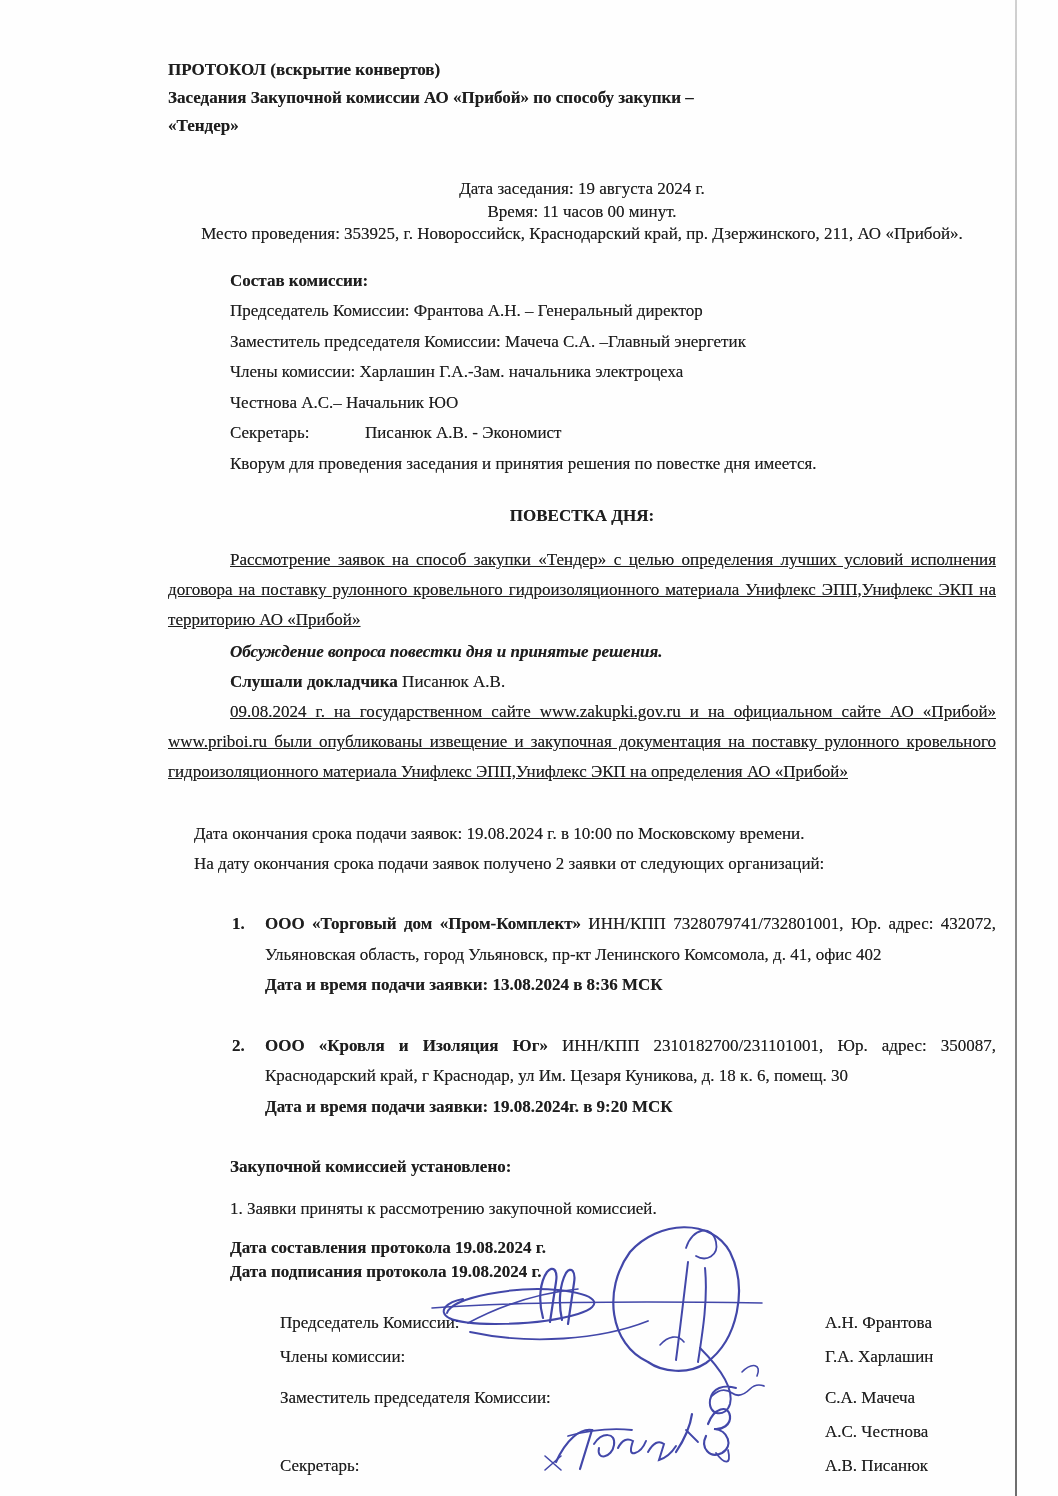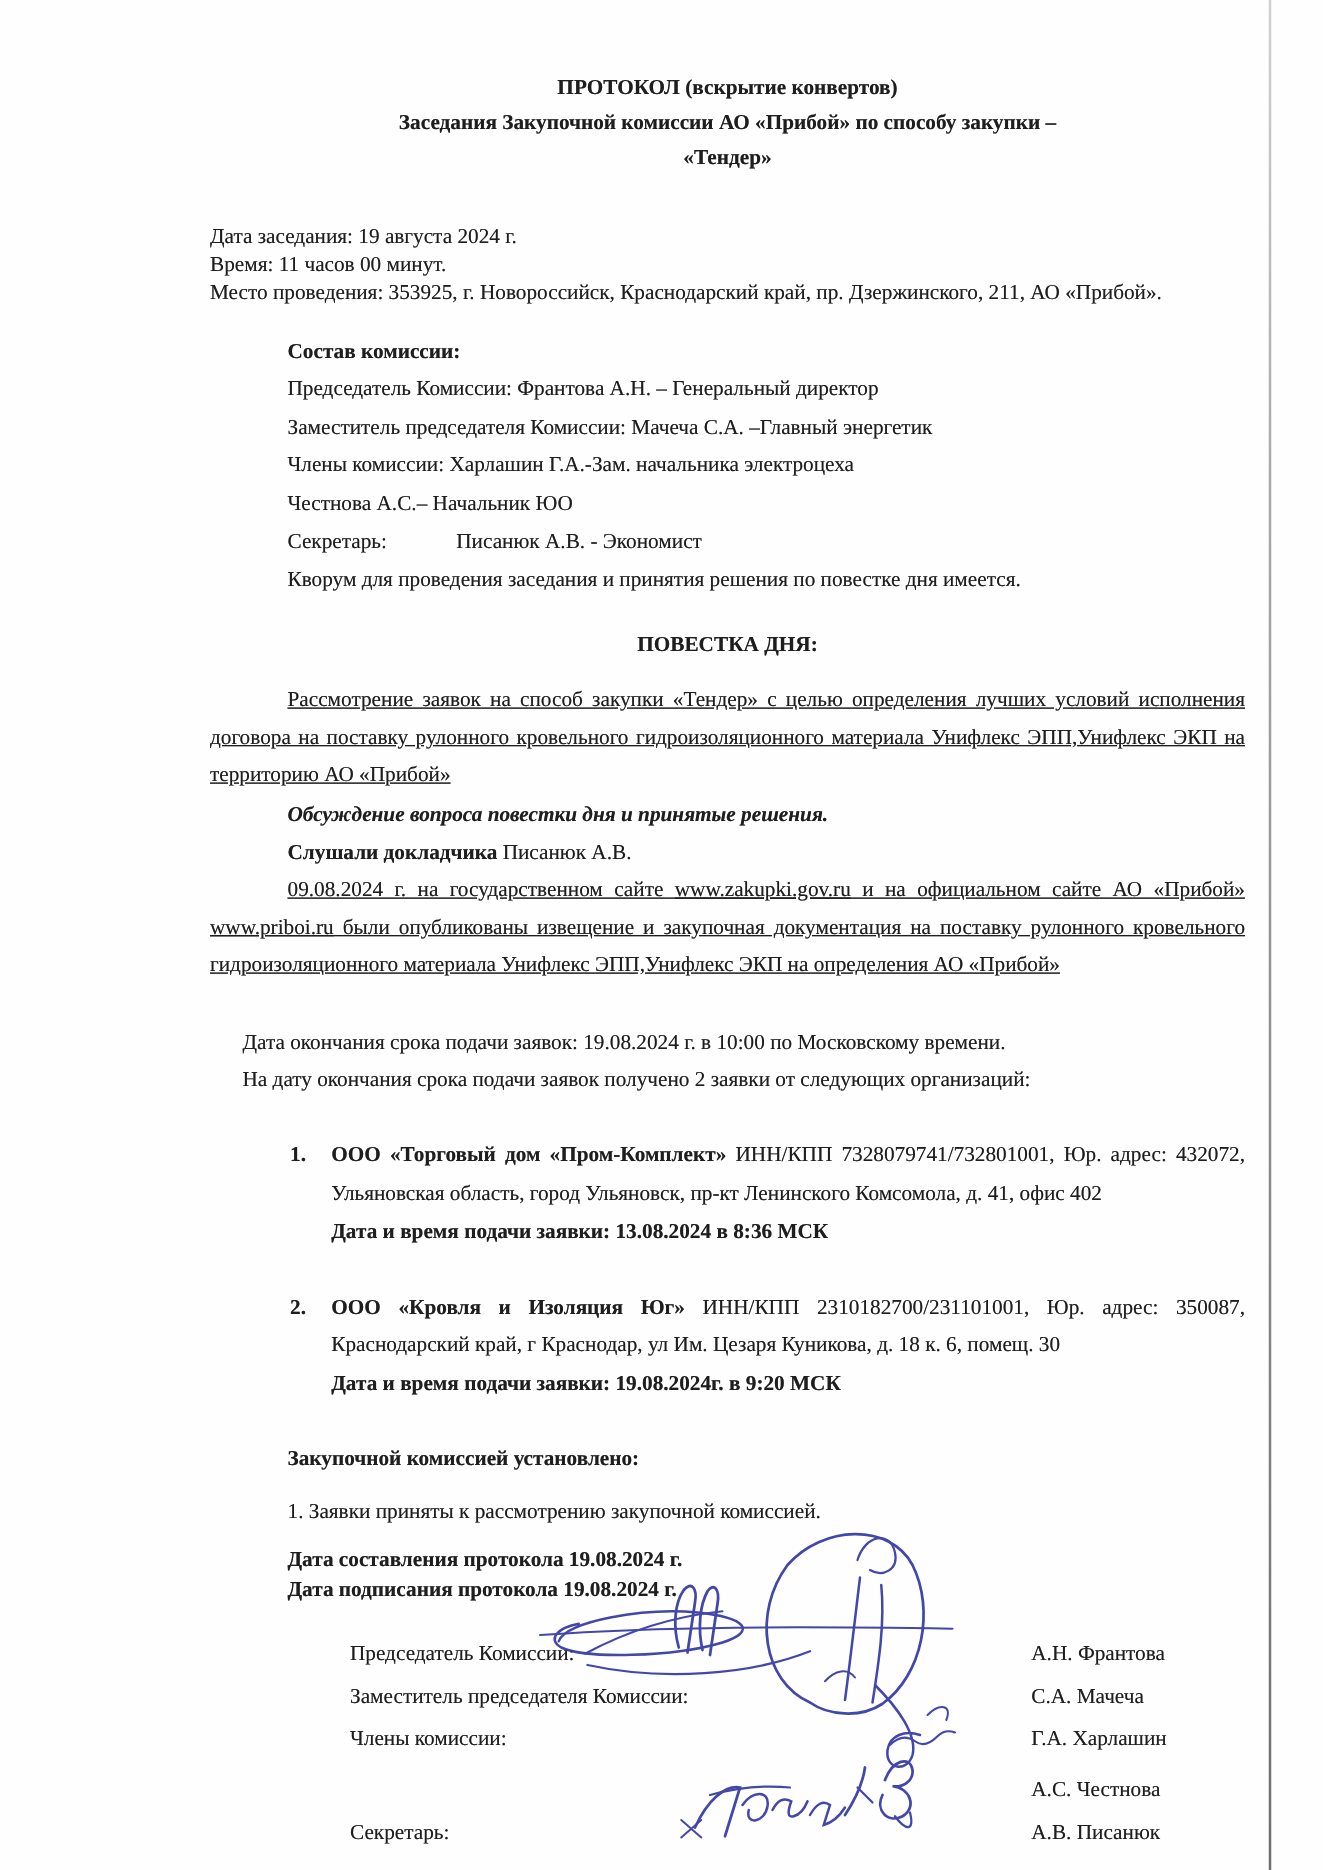--- a/index.html
+++ b/index.html
@@ -6,22 +6,22 @@
   .page{
     position:relative;
     width:1058px;height:1496px;
     background:#fefefe;
     font-family:"Liberation Serif","DejaVu Serif",serif;
     color:#1e1e1e;
     overflow:hidden;
     text-shadow:0 0 .5px rgba(20,20,20,.55);
   }
   .content{position:absolute;left:168px;top:0;width:828px;font-size:17px;}
-  .title{margin-top:56px;text-align:center;font-weight:bold;line-height:28px;}
-  .meta{margin-top:38px;line-height:22.5px;}
+  .title{margin-top:56px;text-align:left;font-weight:bold;line-height:28px;}
+  .meta{margin-top:38px;line-height:22.5px;text-align:center;}
   .meta p{margin:0;}
   .commission{margin-top:20px;margin-left:62px;}
   .commission p{margin:0;line-height:30.5px;}
   .commission .hd{font-weight:bold;}
   .ind135{margin-left:135px;}
   .lbl135{display:inline-block;width:135px;}
   .agenda-hd{margin-top:22px;text-align:center;font-weight:bold;line-height:30px;}
   .para{margin:0;text-align:justify;text-indent:62px;line-height:30px;text-decoration:underline;}
   .p1{margin-top:14px;}
   .discussion{margin:2px 0 0 62px;font-weight:bold;font-style:italic;line-height:30px;}
@@ -113,27 +113,27 @@
     <div class="dates">
       <p>Дата составления протокола 19.08.2024 г.</p>
       <p>Дата подписания протокола 19.08.2024 г.</p>
     </div>
 
     <div class="sigs">
       <div class="sig-row">
         <span>Председатель Комиссии:</span>
         <span class="name">А.Н. Франтова</span>
       </div>
+      <div class="sig-row tall">
+        <span>Члены комиссии:</span>
+        <span class="name">Г.А. Харлашин</span>
+      </div>
       <div class="sig-row">
         <span>Заместитель председателя Комиссии:</span>
         <span class="name">С.А. Мачеча</span>
-      </div>
-      <div class="sig-row tall">
-        <span>Члены комиссии:</span>
-        <span class="name">Г.А. Харлашин</span>
       </div>
       <div class="sig-row">
         <span></span>
         <span class="name">А.С. Честнова</span>
       </div>
       <div class="sig-row">
         <span>Секретарь:</span>
         <span class="name">А.В. Писанюк</span>
       </div>
     </div>

